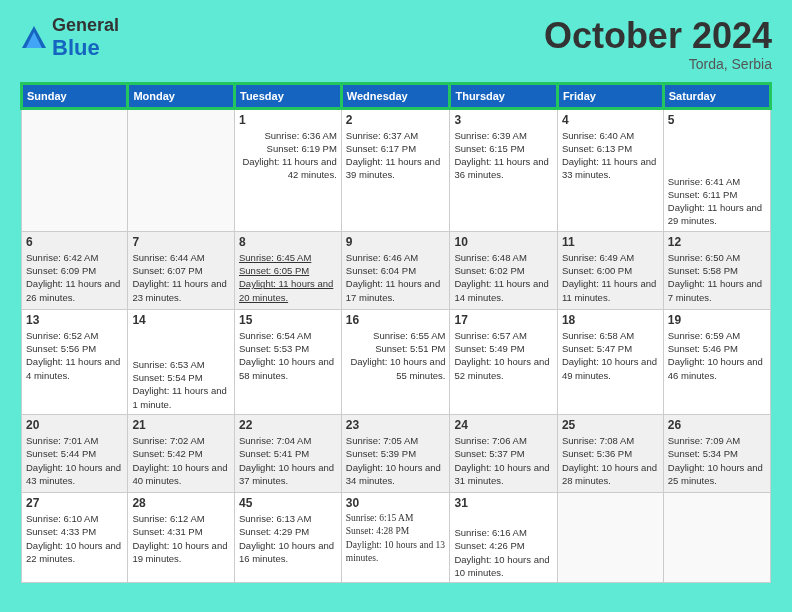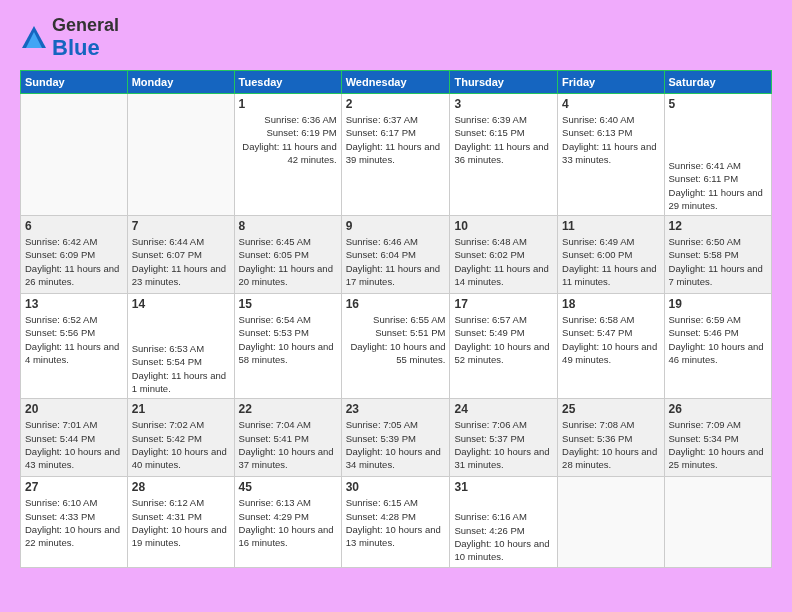--- a/index.html
+++ b/index.html
@@ -6,21 +6,21 @@
     body {
       font-family: Arial, sans-serif;
       background: #fff;
       width: 792px;
       height: 612px;
       overflow: hidden;
     }
     .page {
       width: 792px;
       height: 612px;
-      background: #f0abfc;
+      background: #5eead4;
       padding: 16px 20px 10px 20px;
     }
     .header {
       display: flex;
       justify-content: space-between;
       align-items: flex-start;
       margin-bottom: 10px;
     }
     .logo {
       display: flex;
@@ -64,21 +64,21 @@
       border-collapse: collapse;
       font-size: 10px;
     }
     .calendar th {
       background: #1565c0;
       color: #fff;
       padding: 5px 4px;
       text-align: left;
       font-size: 11px;
       font-weight: bold;
-      border: 1px solid #22c55e;
+      border: 3px solid #22c55e;
     }
     .calendar td {
       border: 1px solid #ccc;
       padding: 3px 4px;
       vertical-align: top;
       width: 113px;
       height: 78px;
       background: #fff;
     }
     .calendar td.empty {
@@ -109,20 +109,22 @@
       <svg class="logo-icon" viewBox="0 0 28 28" xmlns="http://www.w3.org/2000/svg">
         <polygon points="14,2 26,24 2,24" fill="#1565c0"></polygon>
         <polygon points="14,8 22,24 6,24" fill="#42a5f5"></polygon>
       </svg>
       <div class="logo-text">
         <span class="logo-general">General</span>
         <span class="logo-blue">Blue</span>
       </div>
     </div>
     <div class="title-section">
+      <div class="month-title">October 2024</div>
+      <div class="location">Torda, Serbia</div>
     </div>
   </div>
 
   <table class="calendar">
     <thead>
       <tr>
         <th>Sunday</th>
         <th>Monday</th>
         <th>Tuesday</th>
         <th>Wednesday</th>
@@ -174,21 +176,21 @@
 Daylight: 11 hours and 26 minutes.</div>
           </td>
           <td>
             <span class="day-number">7</span>
             <div class="day-info" style="white-space: pre-line;">Sunrise: 6:44 AM
 Sunset: 6:07 PM
 Daylight: 11 hours and 23 minutes.</div>
           </td>
           <td>
             <span class="day-number">8</span>
-            <div class="day-info" style="white-space: pre-line;">Sunrise: 6:45 AM
+            <div class="day-info" style="white-space: pre-line; text-decoration: underline;">Sunrise: 6:45 AM
 Sunset: 6:05 PM
 Daylight: 11 hours and 20 minutes.</div>
           </td>
           <td>
             <span class="day-number">9</span>
             <div class="day-info" style="white-space: pre-line;">Sunrise: 6:46 AM
 Sunset: 6:04 PM
 Daylight: 11 hours and 17 minutes.</div>
           </td>
           <td>
@@ -312,21 +314,21 @@
 Daylight: 10 hours and 19 minutes.</div>
           </td>
           <td>
             <span class="day-number">45</span>
             <div class="day-info" style="white-space: pre-line;">Sunrise: 6:13 AM
 Sunset: 4:29 PM
 Daylight: 10 hours and 16 minutes.</div>
           </td>
           <td>
             <span class="day-number">30</span>
-            <div class="day-info" style="white-space: pre-line;">Sunrise: 6:15 AM
+            <div class="day-info" style="white-space: pre-line; font-family: Liberation Serif, serif;">Sunrise: 6:15 AM
 Sunset: 4:28 PM
 Daylight: 10 hours and 13 minutes.</div>
           </td>
           <td>
             <span class="day-number">31</span>
             <div class="day-info" style="white-space: pre-line; margin-top: 16px;">Sunrise: 6:16 AM
 Sunset: 4:26 PM
 Daylight: 10 hours and 10 minutes.</div>
           </td>
           <td class="empty"></td>

